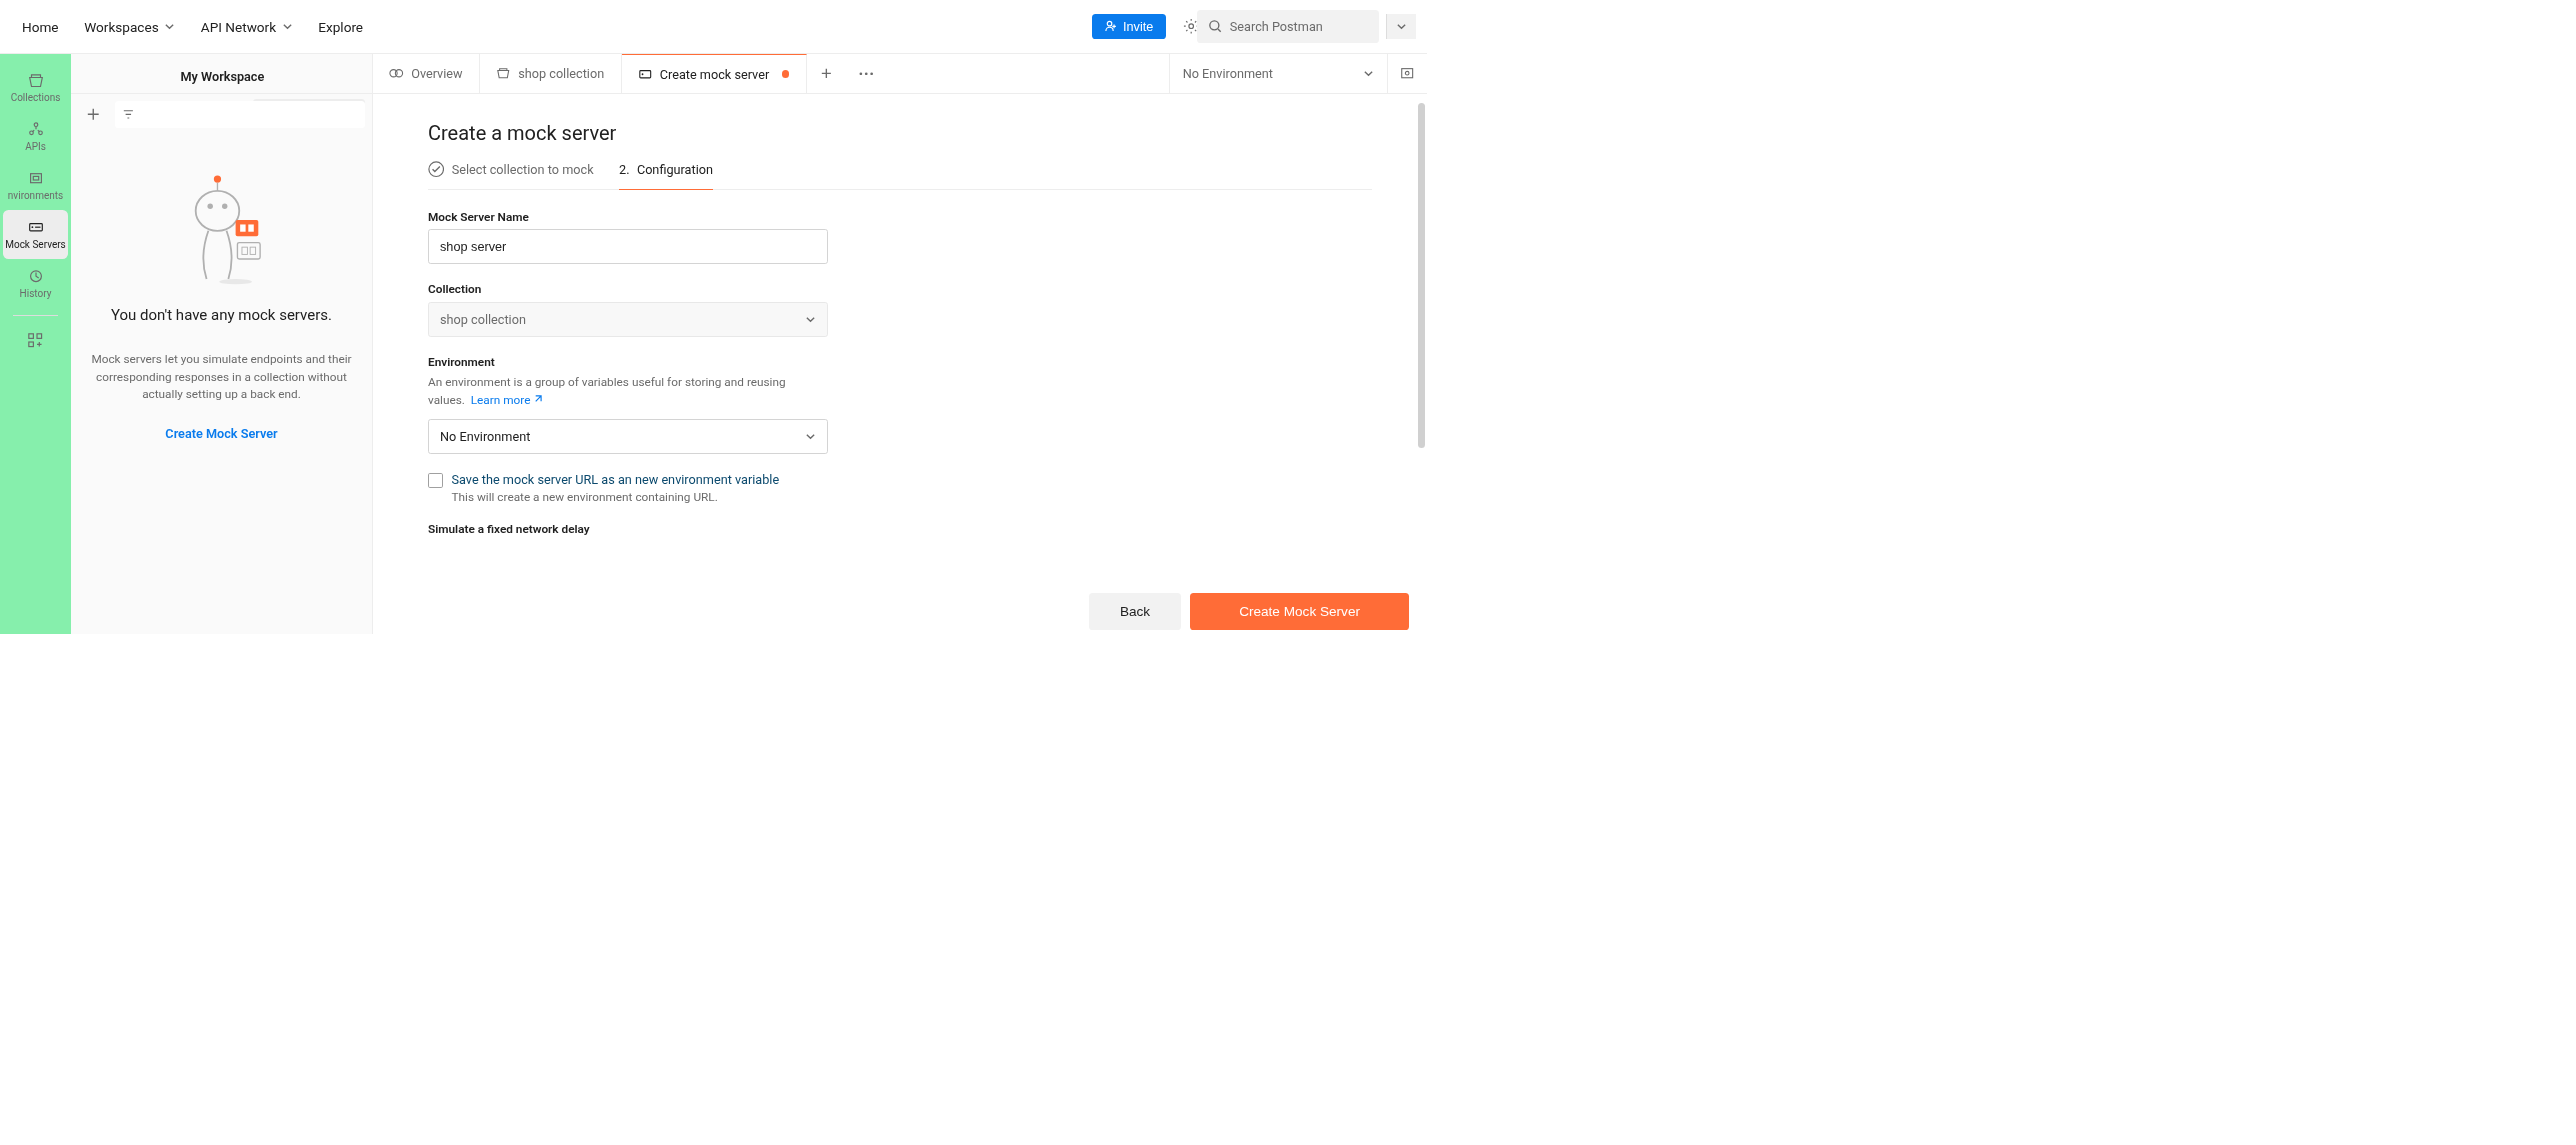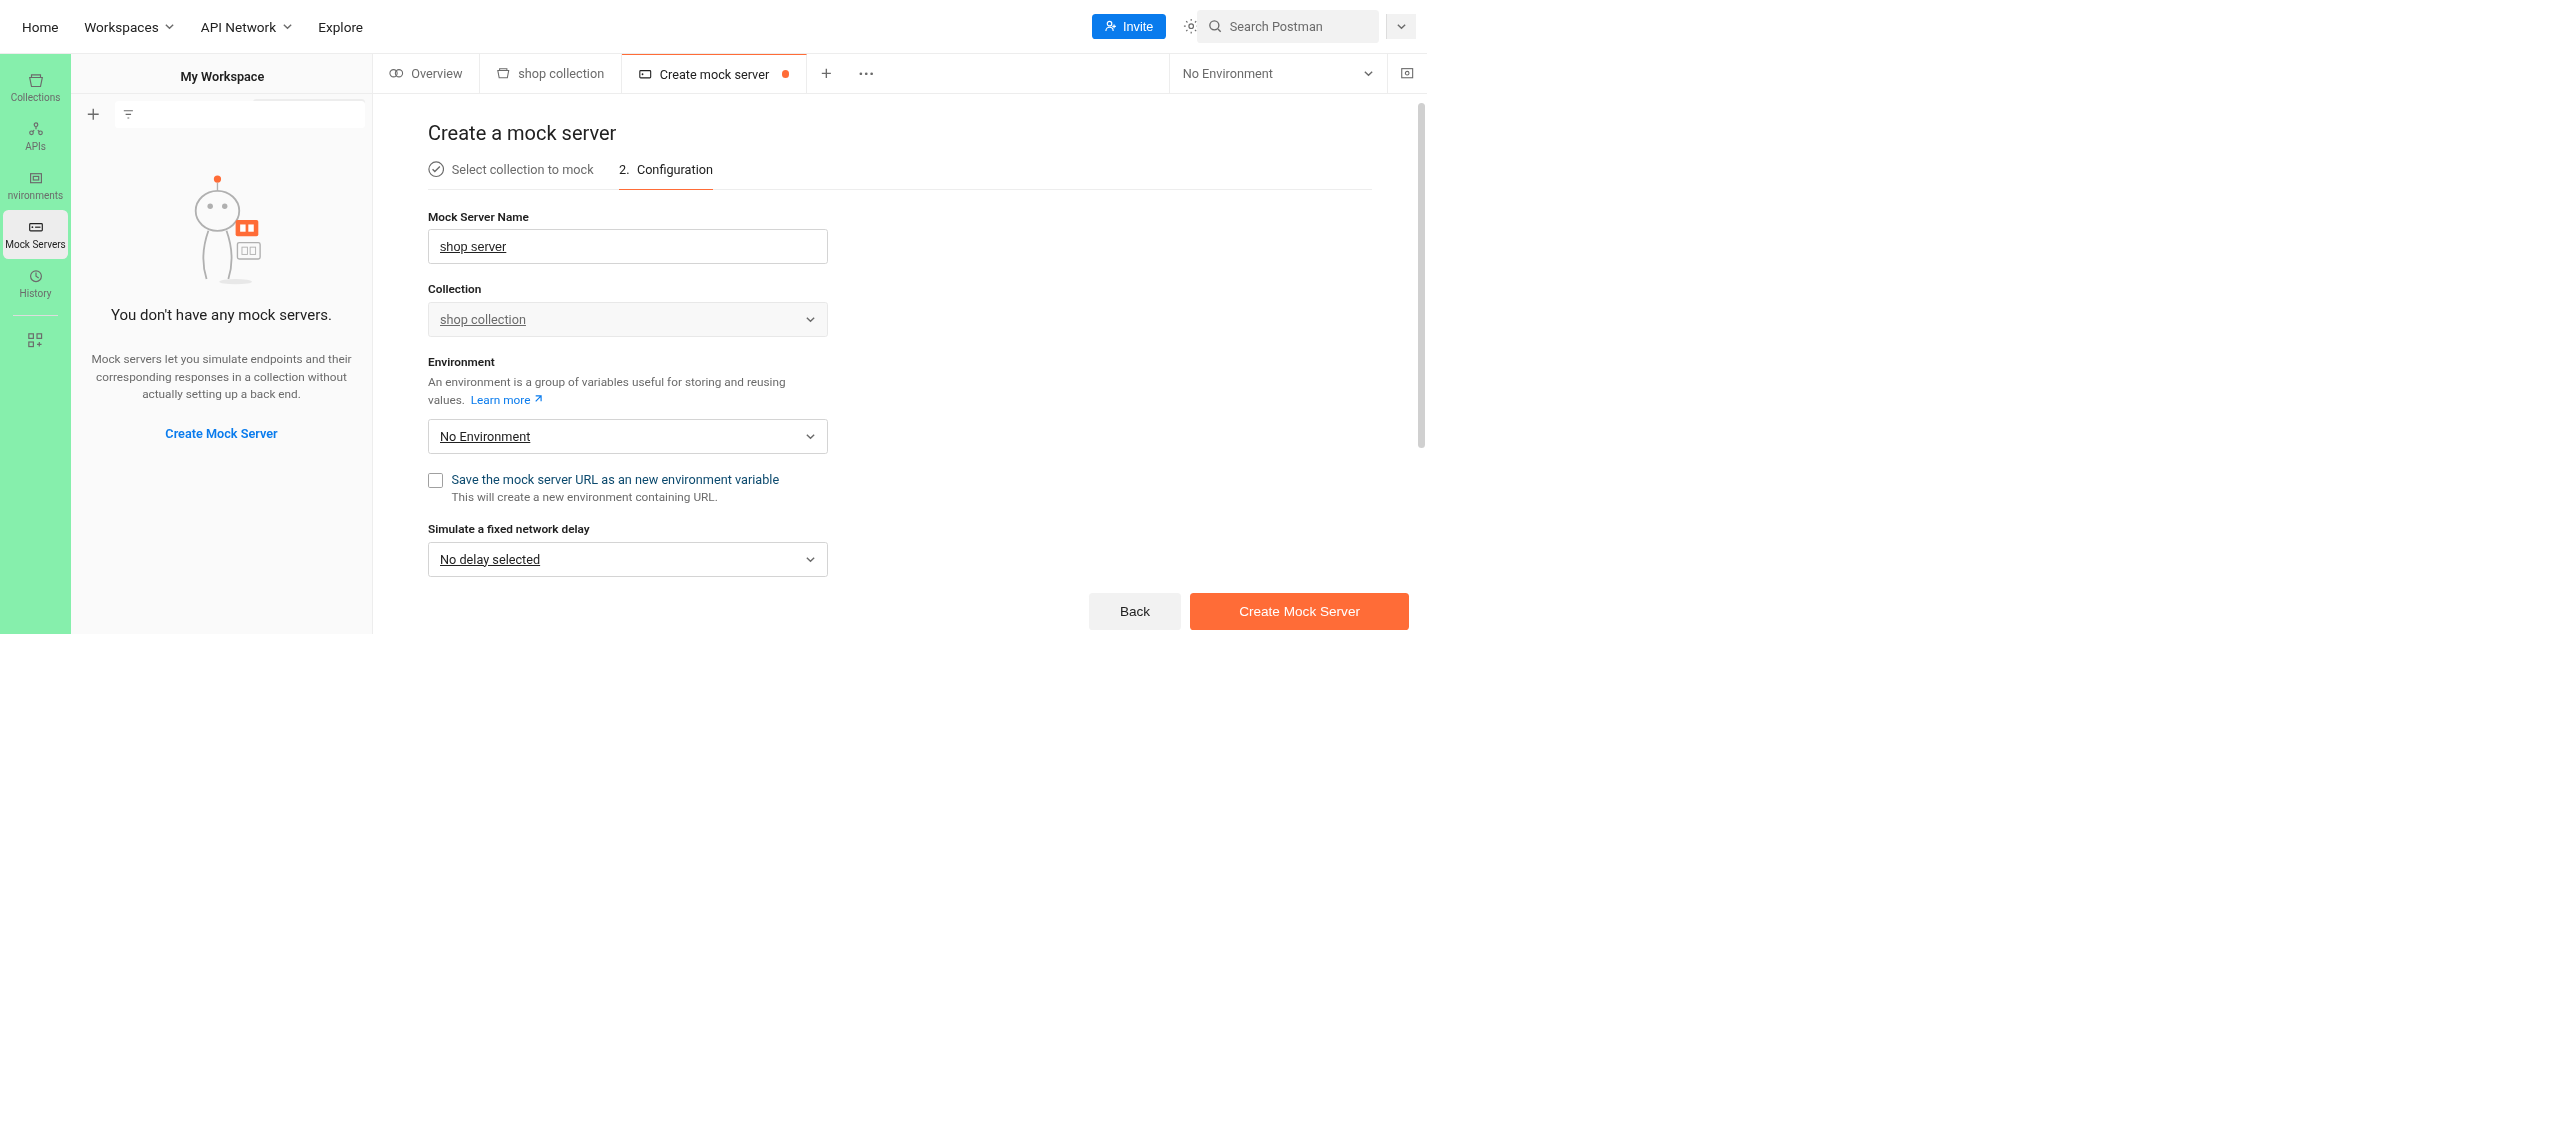--- a/index.html
+++ b/index.html
@@ -297,21 +297,20 @@
   height: 35px;
   border: 0.9px solid #d4d4d4;
   border-radius: 2.7px;
   padding: 0 11px;
   font-size: 12.7px;
   background: #fff;
   display: flex;
   align-items: center;
   justify-content: space-between;
   color: #212121;
-  text-decoration: underline;
 }
 .form-select.muted { background: #f8f8f8; color: #6b6b6b; border-color: #e8e8e8; }
 .form-hint { font-size: 11.8px; color: #6b6b6b; line-height: 1.5; margin-bottom: 9px; }
 .learn-link { color: #097bed; cursor: pointer; }
 
 .checkbox-row {
   display: flex;
   gap: 9px;
   margin-bottom: 18px;
   max-width: 400px;
@@ -637,26 +636,20 @@
       <div class="checkbox-row">
         <div class="checkbox"></div>
         <div class="checkbox-text">
           <div class="cb-label">Save the mock server URL as an new environment variable</div>
           <div class="cb-hint">This will create a new environment containing URL.</div>
         </div>
       </div>
 
       <div class="form-group">
         <label class="form-label">Simulate a fixed network delay</label>
-        <div class="form-select">
-          <span>No delay selected</span>
-          <svg width="11" height="11" viewBox="0 0 12 12">
-              <path d="M2 4l4 4 4-4" stroke="#6b6b6b" stroke-width="1.5" fill="none"></path>
-            </svg>
-        </div>
       </div>
     </div>
 
     <div class="footer">
       <button class="btn-back">Back</button>
       <button class="btn-primary">Create Mock Server</button>
     </div>
   </div>
 </div>
 

